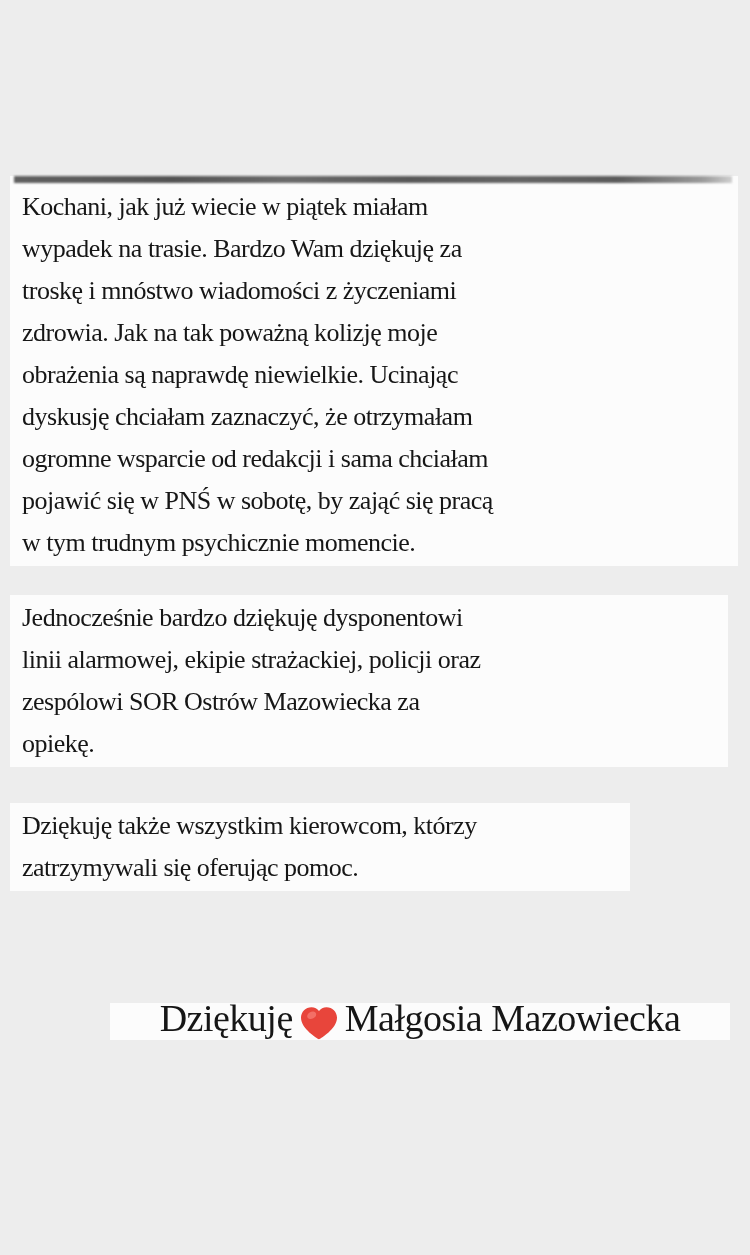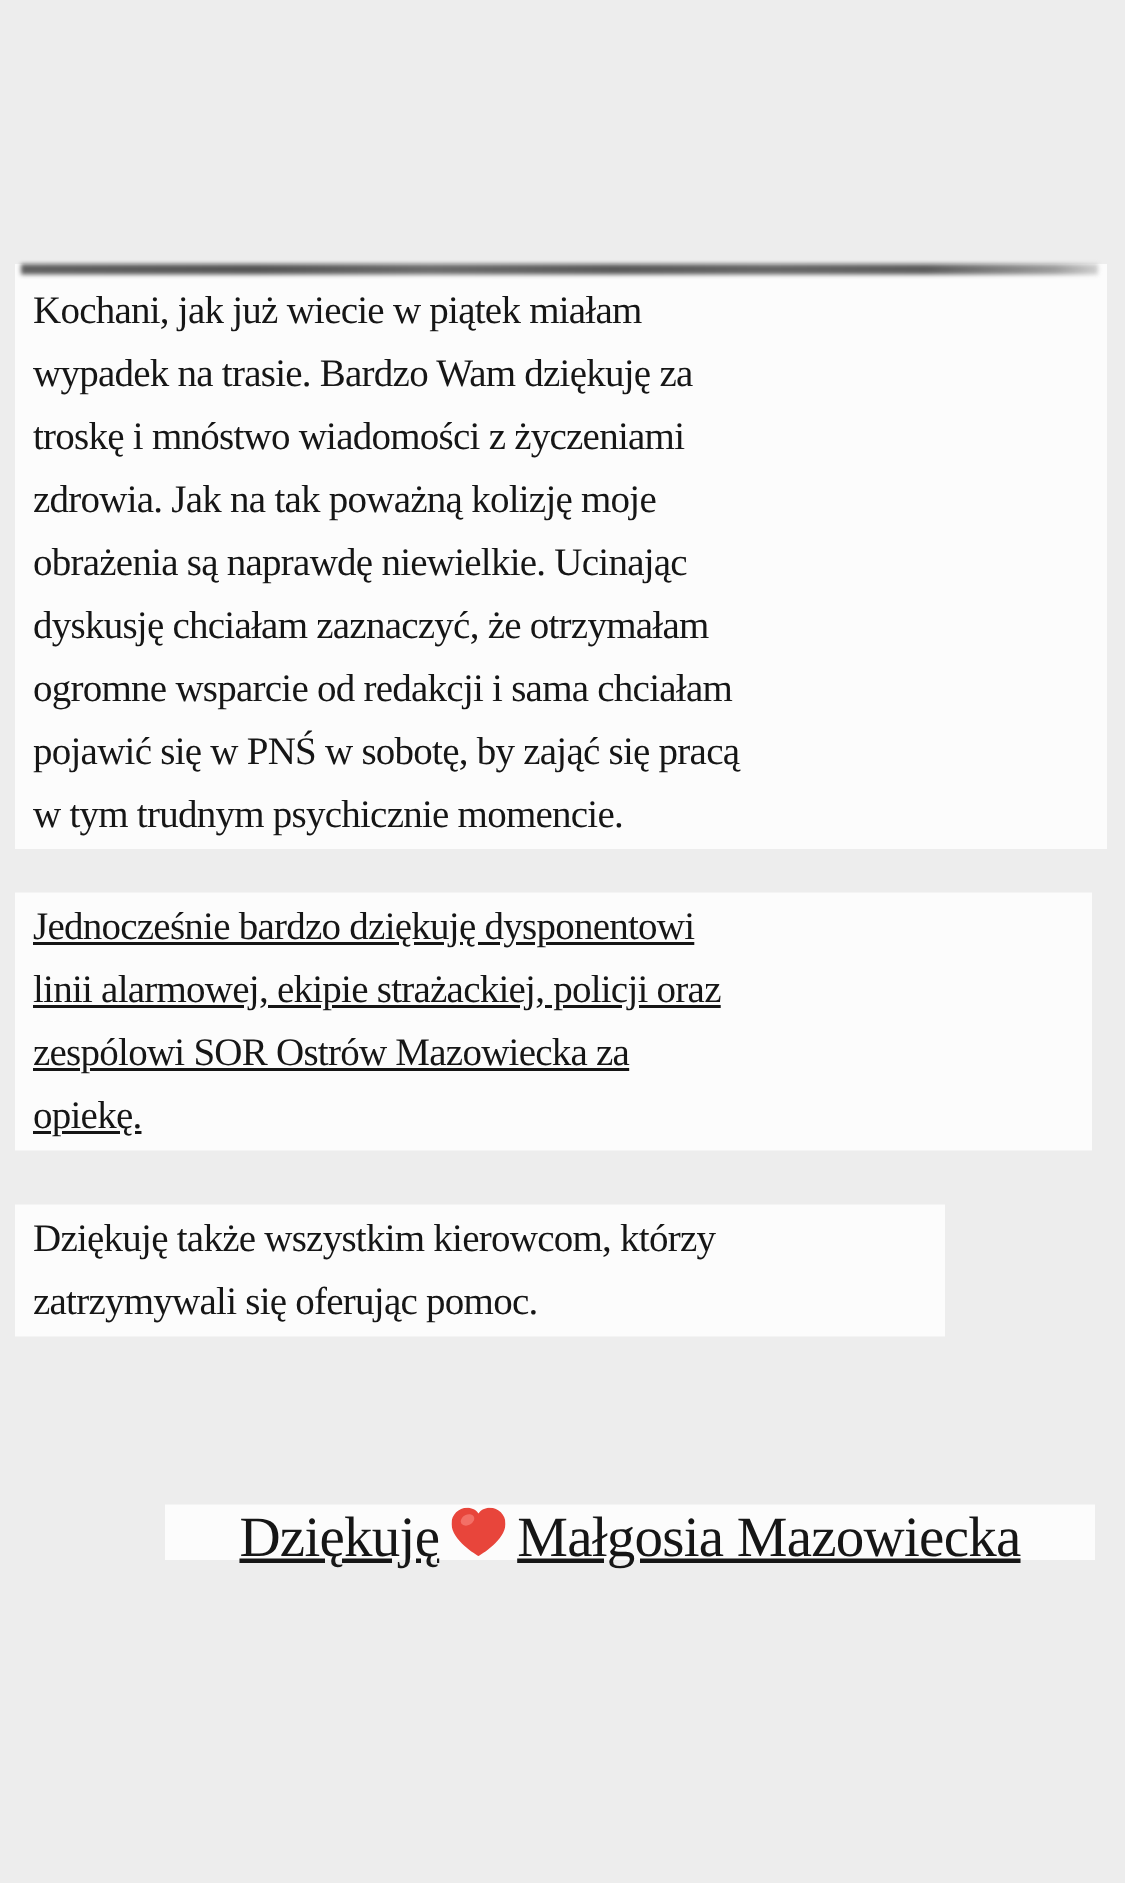--- a/index.html
+++ b/index.html
@@ -33,31 +33,30 @@
   
   .clipped-line {
     height: 7px;
     margin: 0 6px 0 4px;
     background: linear-gradient(90deg,
       #4c4c4c 0%, #3d3d3d 22%, #585858 38%, #424242 55%,
       #515151 70%, #454545 84%, #8f8f8f 96%, #c9c9c9 100%);
     filter: blur(1.3px);
     opacity: 0.88;
   }
-  .block-2 { left: 10px; top: 595px; width: 718px; text-decoration: underline; }
+  .block-2 { left: 10px; top: 595px; width: 718px; }
   .block-3 { left: 10px; top: 803px; width: 620px; }
   .signature {
     left: 110px; top: 1003px; width: 620px; height: 37px;
     display: flex;
-    align-items: flex-start;
+    align-items: flex-end;
     justify-content: center;
     font-size: 38px;
     letter-spacing: -0.5px;
     white-space: nowrap;
-    text-decoration: underline;
   }
   .heart {
     width: 36px; height: 33px;
     margin: 2px 8px 0 8px;
     flex: 0 0 auto;
   }
 </style>
 </head>
 <body>
 

